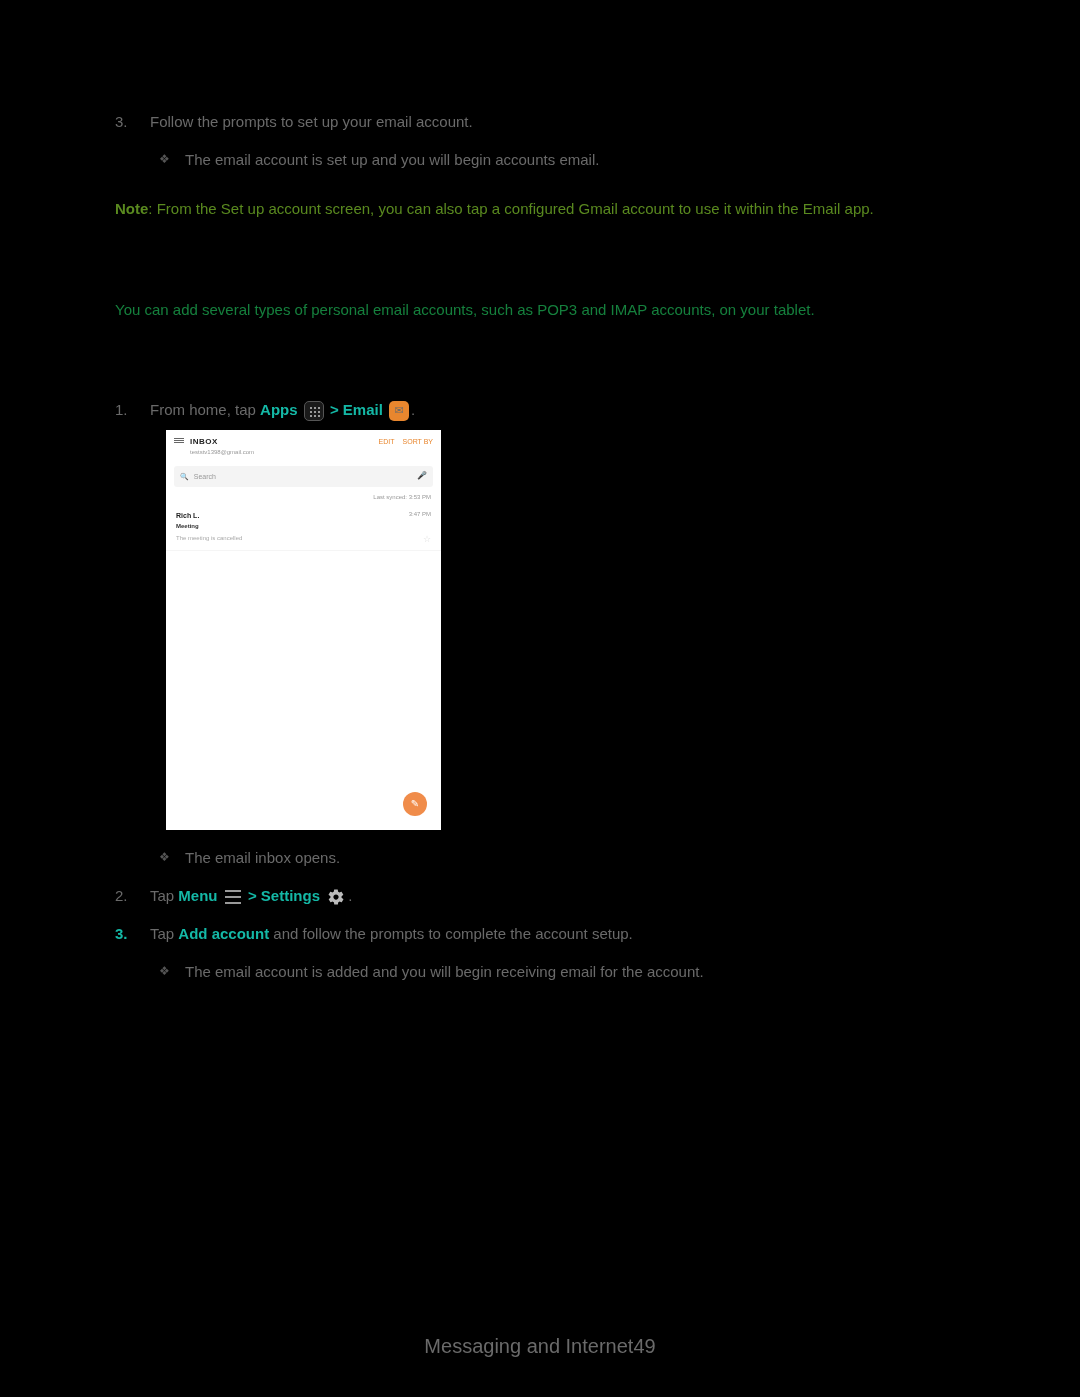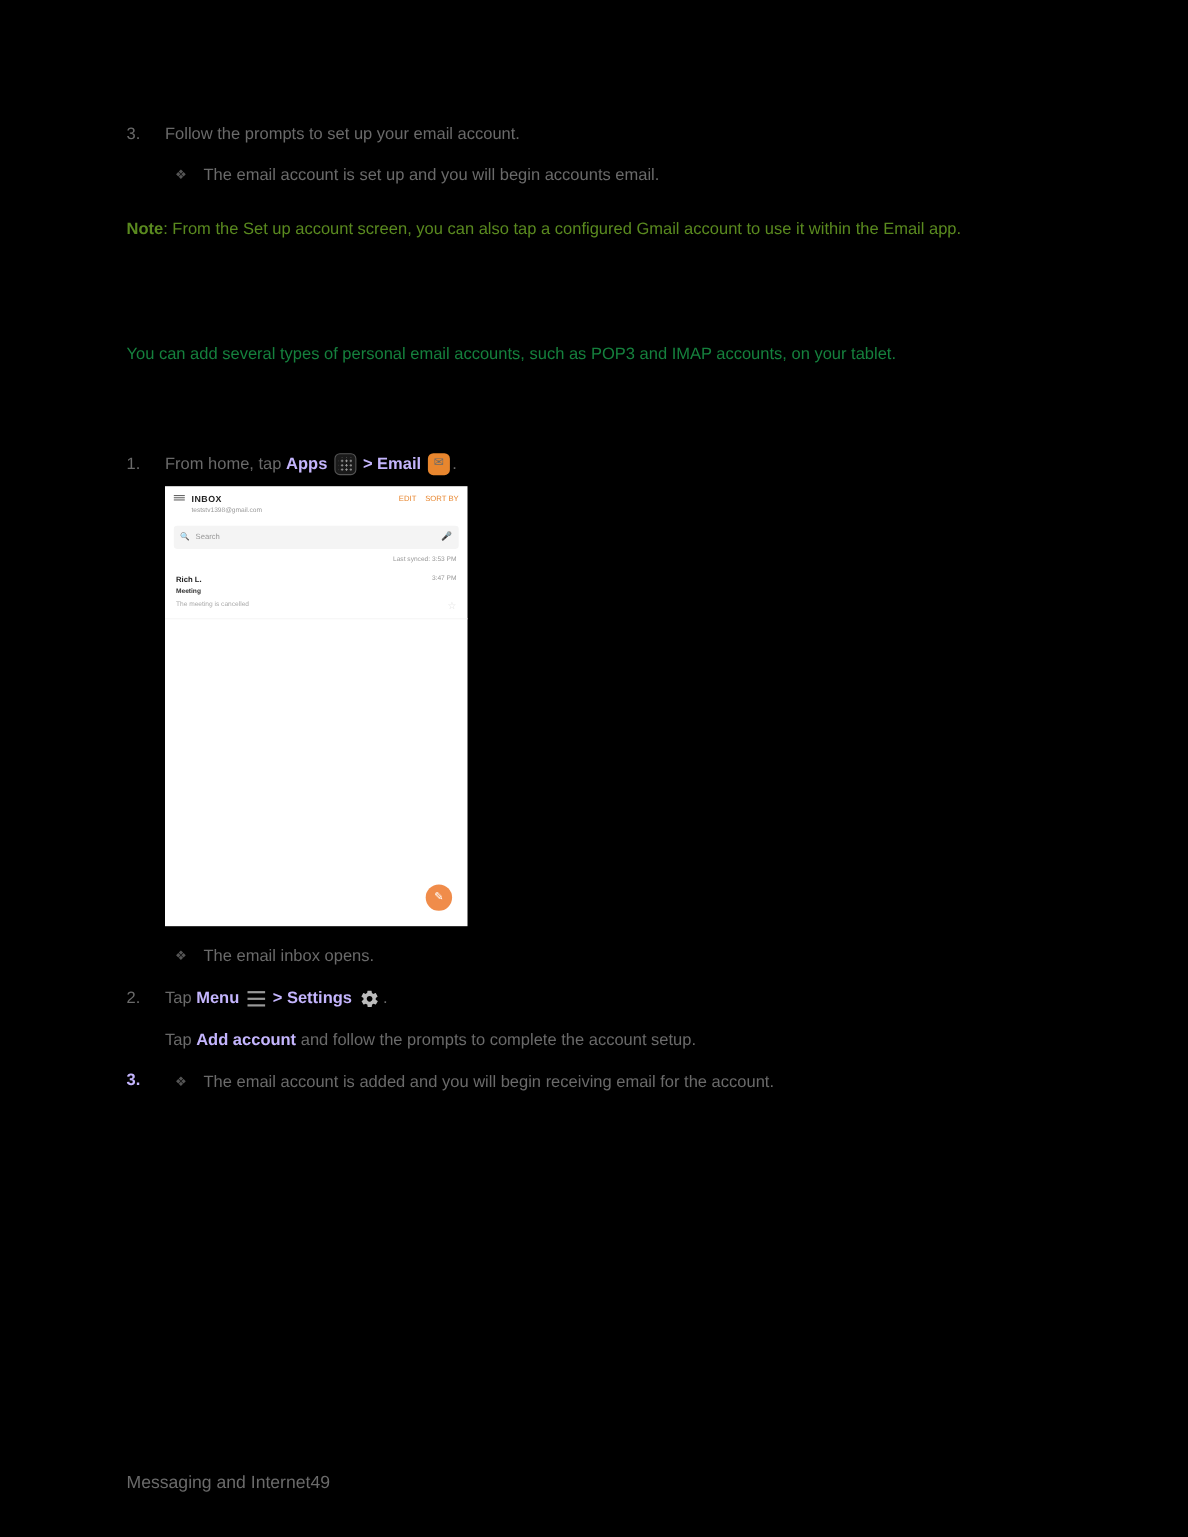--- a/index.html
+++ b/index.html
@@ -37,32 +37,32 @@
     .diamond {
       position: absolute;
       left: -26px;
       top: 2px;
       font-size: 12px;
       color: #555;
     }
     .note {
       color: #5a8a1f;
       margin-top: 24px;
-      margin-bottom: 36px;
+      margin-bottom: 24px;
       line-height: 1.7;
     }
     .note b { font-weight: bold; }
     .section-gap {
       height: 52px;
     }
     .intro-para {
       color: #15803d;
       margin-bottom: 24px;
     }
-    .bold { font-weight: bold; color: #c4b5fd; margin-top: 36px; }
+    .bold { font-weight: bold; color: #14b8a6; }
     .inline-icon-apps {
       display: inline-flex;
       width: 20px;
       height: 20px;
       background: #1a1a1a;
       border: 1px solid #555;
       border-radius: 5px;
       vertical-align: middle;
       align-items: center;
       justify-content: center;
@@ -104,21 +104,21 @@
     }
     .inline-icon-settings {
       display: inline-flex;
       width: 18px;
       height: 18px;
       vertical-align: middle;
       margin: 0 3px;
       position: relative;
     }
     .screenshot {
-      margin: 8px 0 16px 0;
+      margin: 8px 0 16px 16px;
       width: 275px;
       height: 400px;
       background: #fff;
       position: relative;
       color: #333;
       font-size: 7px;
     }
     .ss-header {
       padding: 6px 8px 2px 8px;
       display: flex;
@@ -179,23 +179,23 @@
       justify-content: center;
       color: #fff;
       font-size: 10px;
     }
     .footer {
       position: absolute;
       bottom: 35px;
       left: 115px;
       right: 115px;
       display: flex;
-      justify-content: flex-start;
+      justify-content: center;
       color: #6a6a6a;
-      font-size: 16px;
+      font-size: 20px;
     }
     svg.gear { width: 18px; height: 18px; }
     svg.gear path { fill: #bbb; }
   </style>
 </head>
 <body>
 
 <div class="page-content">
 
   <div class="ol-item">

